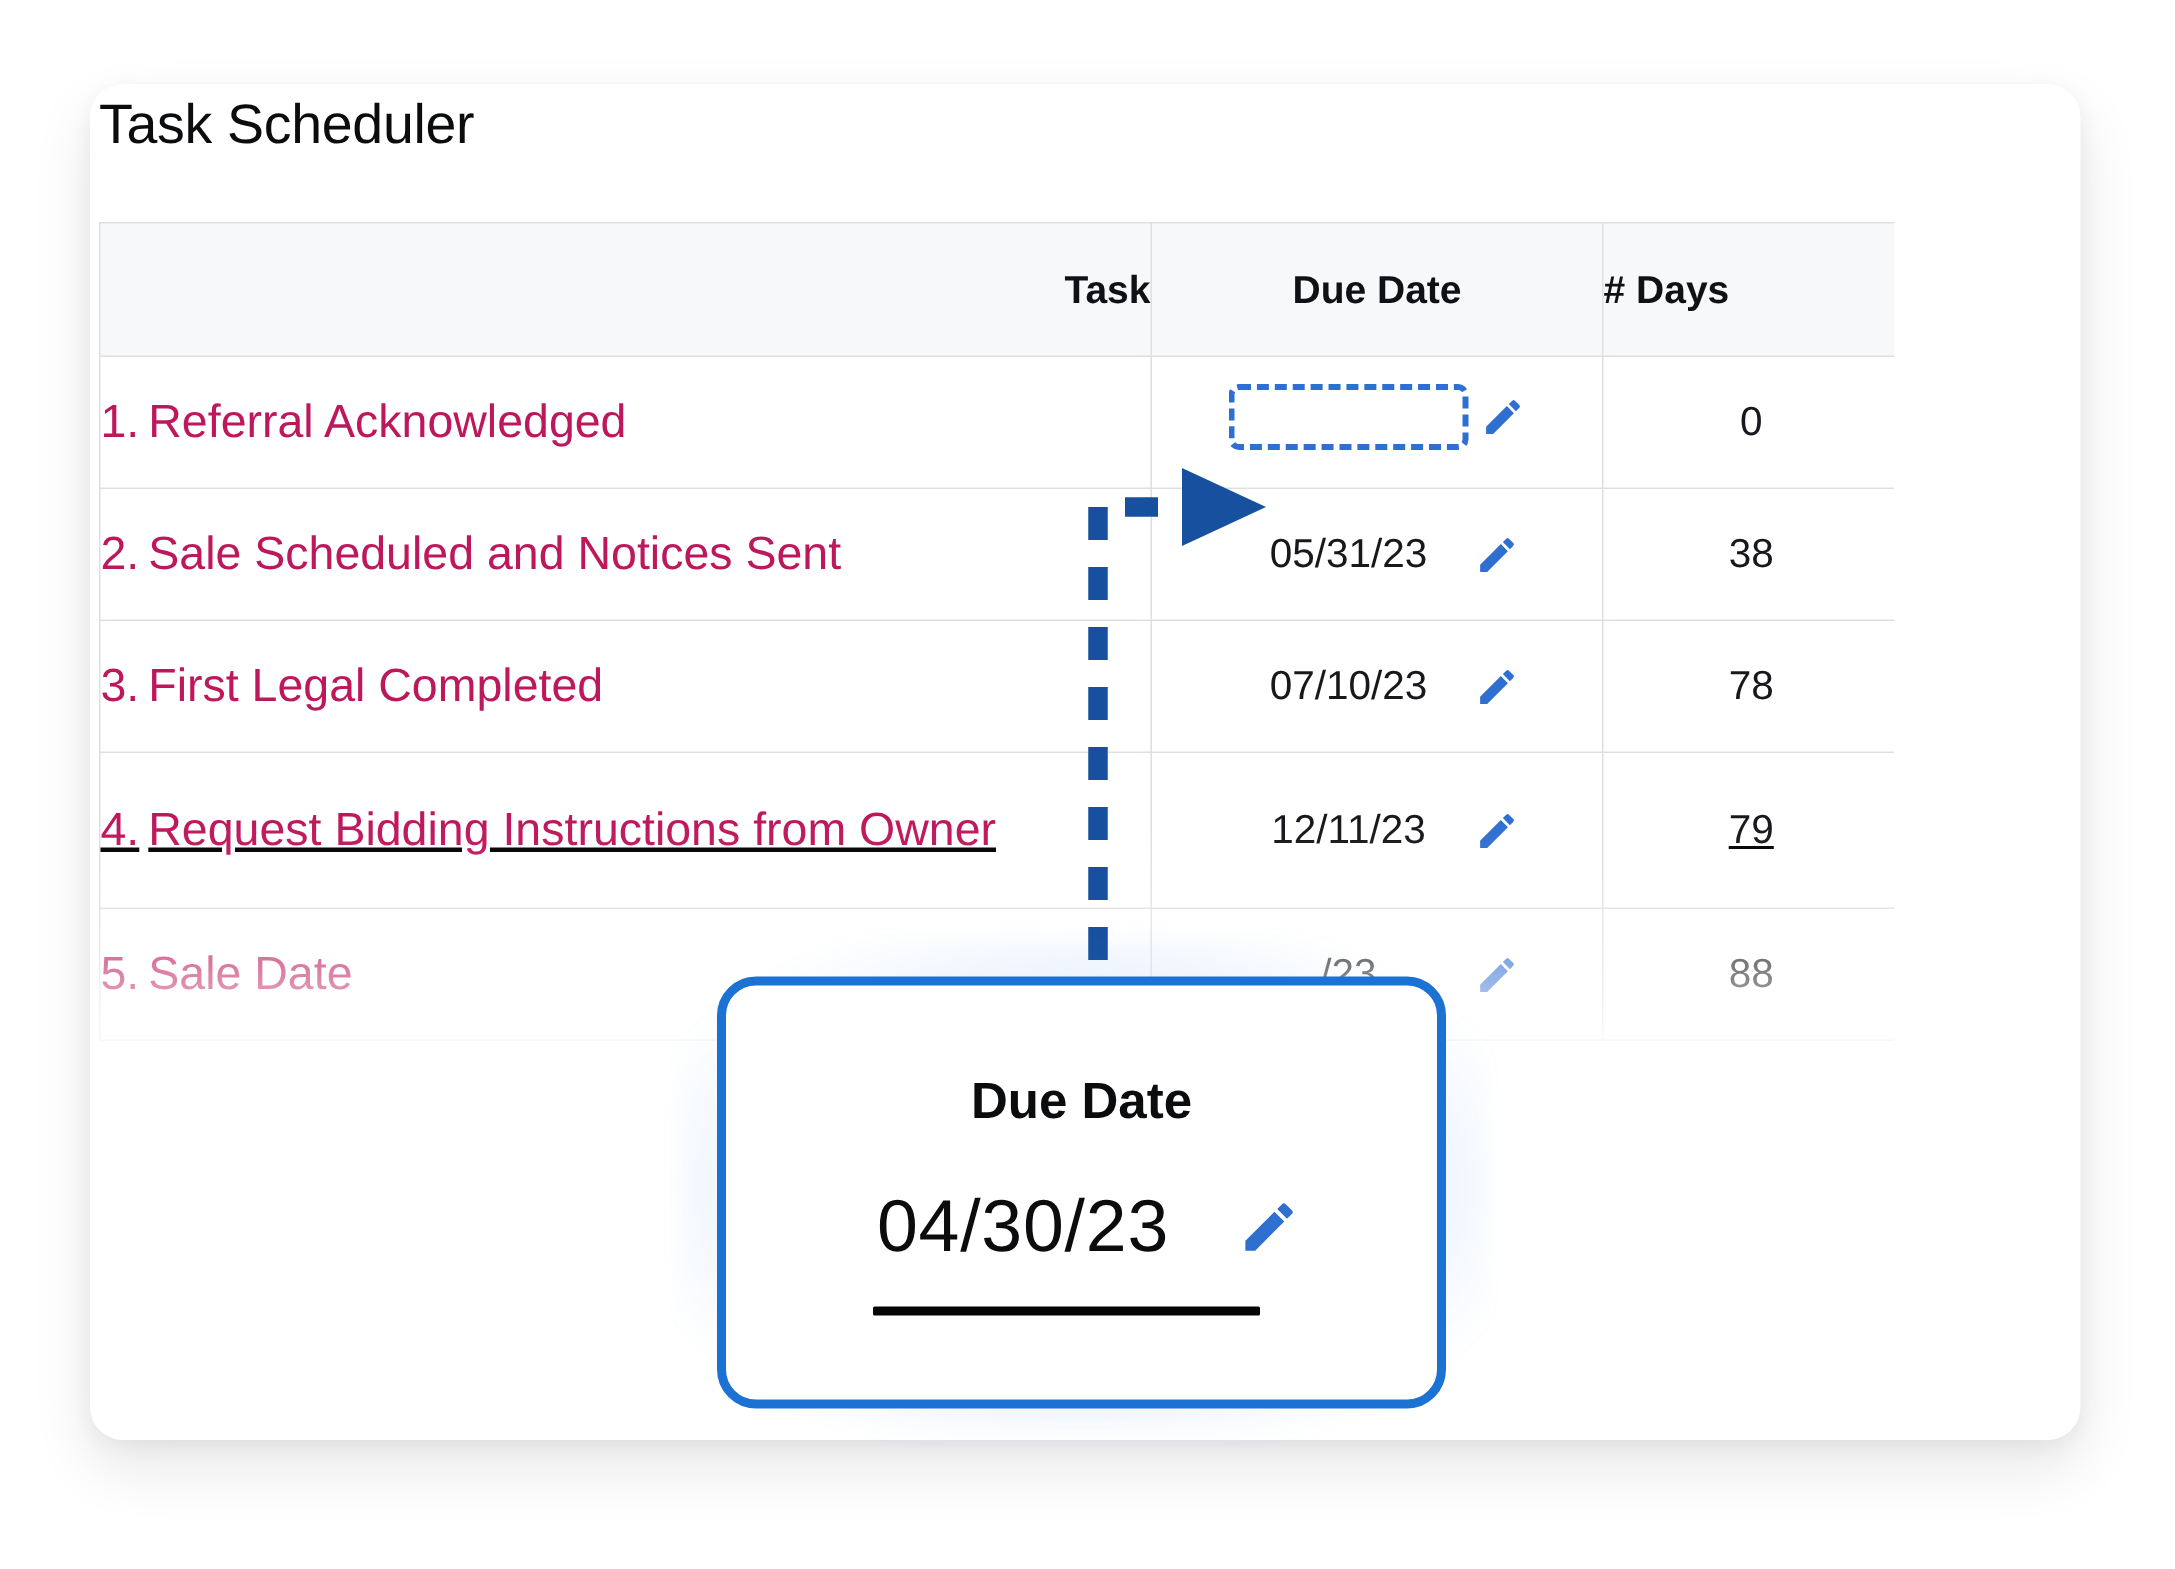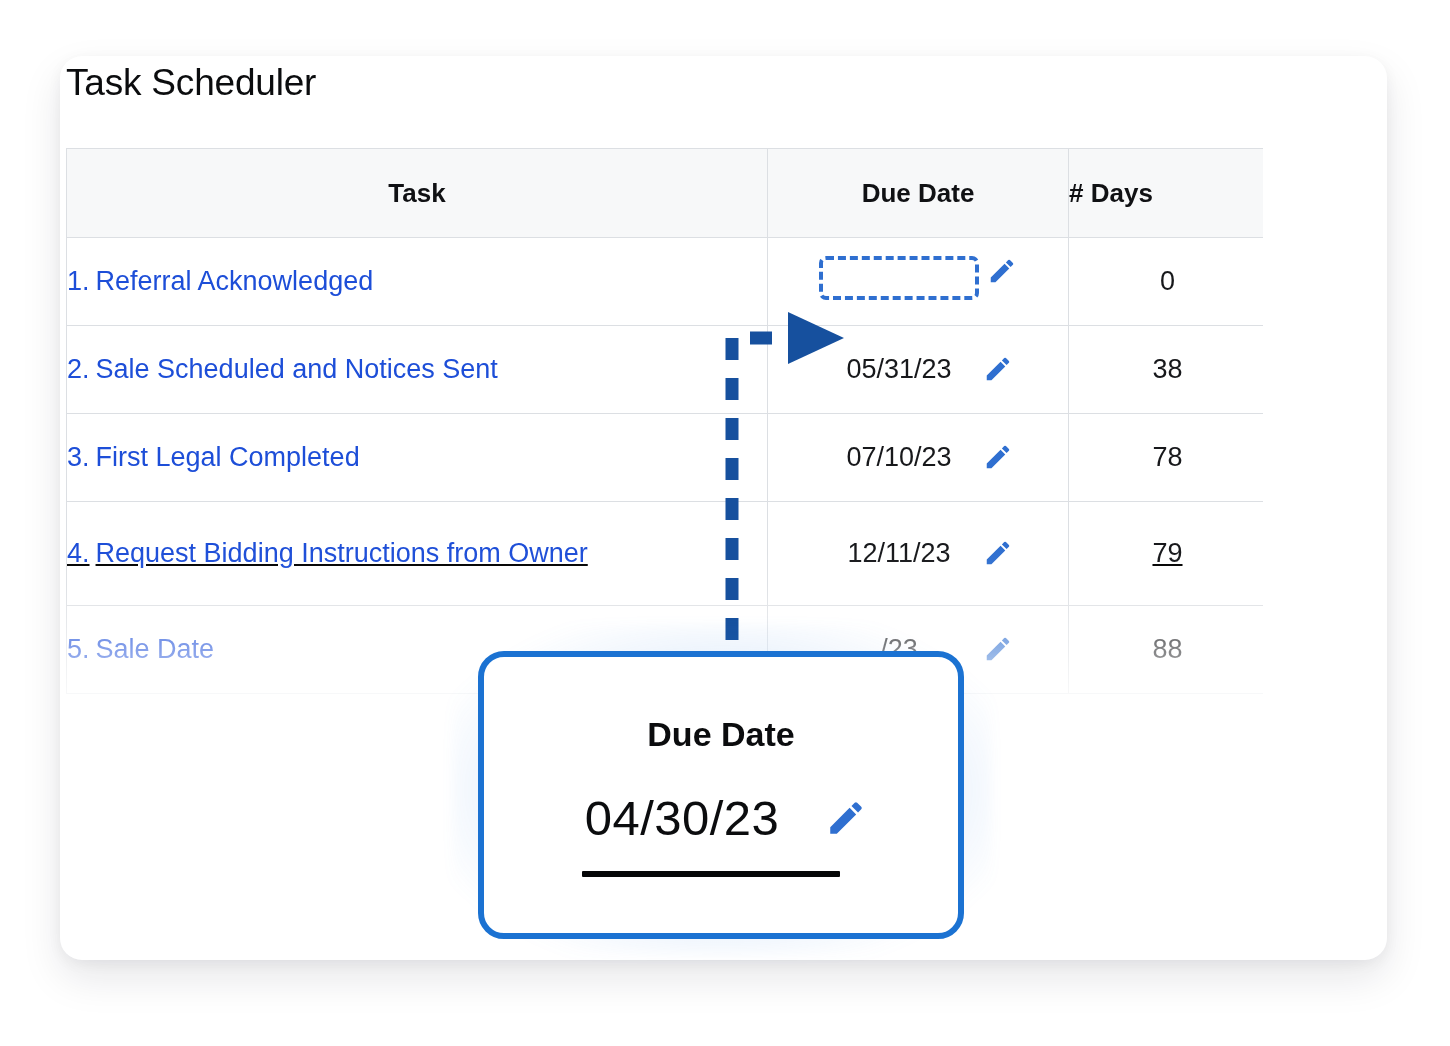--- a/index.html
+++ b/index.html
@@ -79,52 +79,53 @@
     padding: 0;
     vertical-align: middle;
   }
   thead th {
     background: #f7f8f9;
     height: 88px;
     font-size: 26px;
     font-weight: bold;
     color: #101114;
   }
-  th.col-task   { text-align: center; padding-left: 36px; width: 700px; }
+  th.col-task   { text-align: right; padding-left: 36px; width: 700px; }
   th.col-due    { text-align: center; width: 300px; }
   th.col-days   { text-align: left; width: 197px; }
 
   tbody tr { height: 88px; }
   tbody tr.tall { height: 104px; text-decoration: underline; }
 
   td.task-cell {
     text-align: left;
     padding-left: 36px;
     padding-right: 10px;
-    font-size: 27px;
-    color: #1d4ed8;
+    font-size: 31px;
+    color: #be185d;
     line-height: 1.45;
   }
   td.task-cell .num { margin-right: 6px; }
 
   td.due-cell {
     text-align: center;
     font-size: 27px;
     color: #17181b;
     position: relative;
     white-space: nowrap;
   }
   td.days-cell {
     text-align: center;
     font-size: 27px;
     color: #17181b;
   }
 
   .due-inner {
     display: inline-flex;
+    align-items: center;
     justify-content: center;
     gap: 8px;
   }
   .due-text { min-width: 152px; display: inline-block; text-align: center; }
 
   
   .due-empty-box {
     display: inline-block;
     width: 160px;
     height: 44px;

